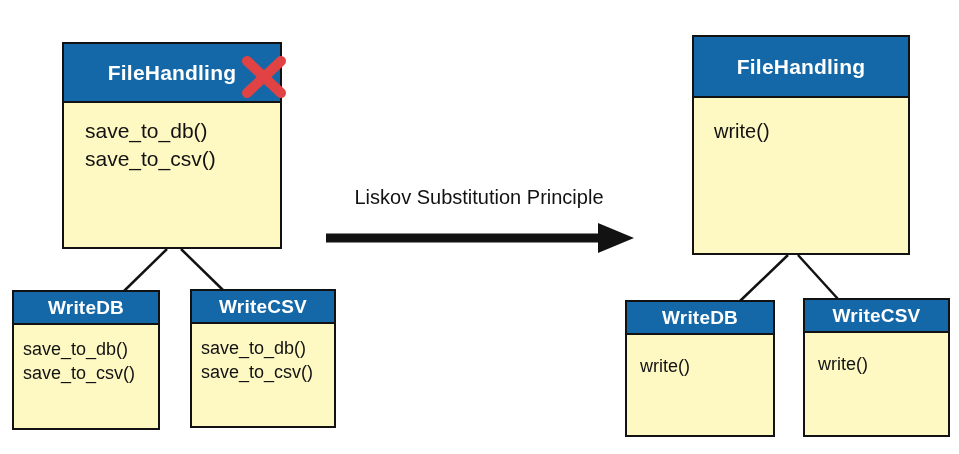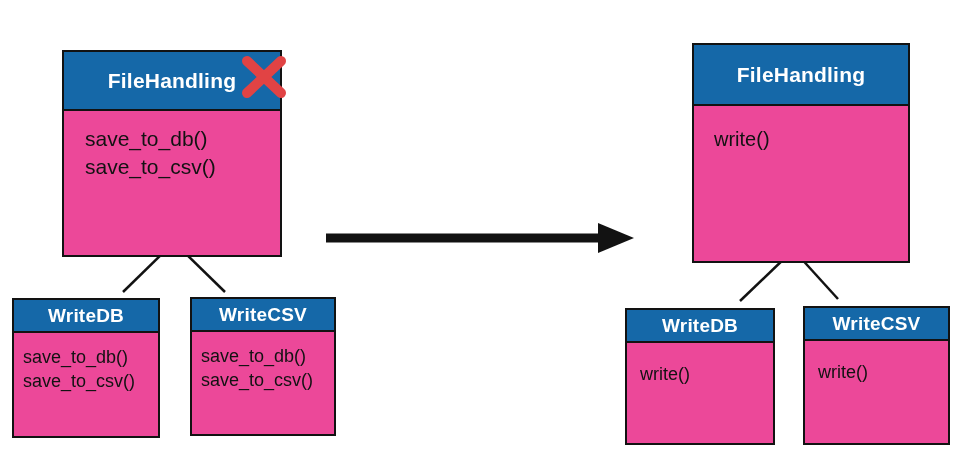--- a/index.html
+++ b/index.html
@@ -30,22 +30,21 @@
     stroke: var(--ink, #121212);
     stroke-width: 9;
   }
   .arrow-head {
     fill: var(--ink, #121212);
   }
   .class-box {
     position: absolute;
     box-sizing: border-box;
     border: 2px solid var(--ink, #121212);
-    background: #ec4899;
-    margin-top: 8px;
+    background: #fef9c3;
   }
   .class-header {
     box-sizing: border-box;
     background: var(--header-blue, #1568a8);
     border-bottom: 2px solid var(--ink, #121212);
     color: #ffffff;
     font-weight: bold;
     display: flex;
     align-items: center;
     justify-content: center;
@@ -103,20 +102,21 @@
     <line class="conn" x1="167" y1="249" x2="123" y2="292"></line>
     <line class="conn" x1="181" y1="249" x2="225" y2="292"></line>
     <line class="conn" x1="788" y1="255" x2="740" y2="301"></line>
     <line class="conn" x1="798" y1="255" x2="838" y2="299"></line>
     <g>
       <line class="arrow-shaft" x1="326" y1="238" x2="602" y2="238"></line>
       <polygon class="arrow-head" points="598,223 634,238 598,253"></polygon>
     </g>
   </svg>
 
+  <div class="arrow-label">Liskov Substitution Principle</div>
 
   <div class="class-box parent pos-lp">
     <div class="class-header">
       <span>FileHandling</span>
     </div>
     <div class="class-body">
       <div>save_to_db()</div>
       <div>save_to_csv()</div>
     </div>
   </div>

